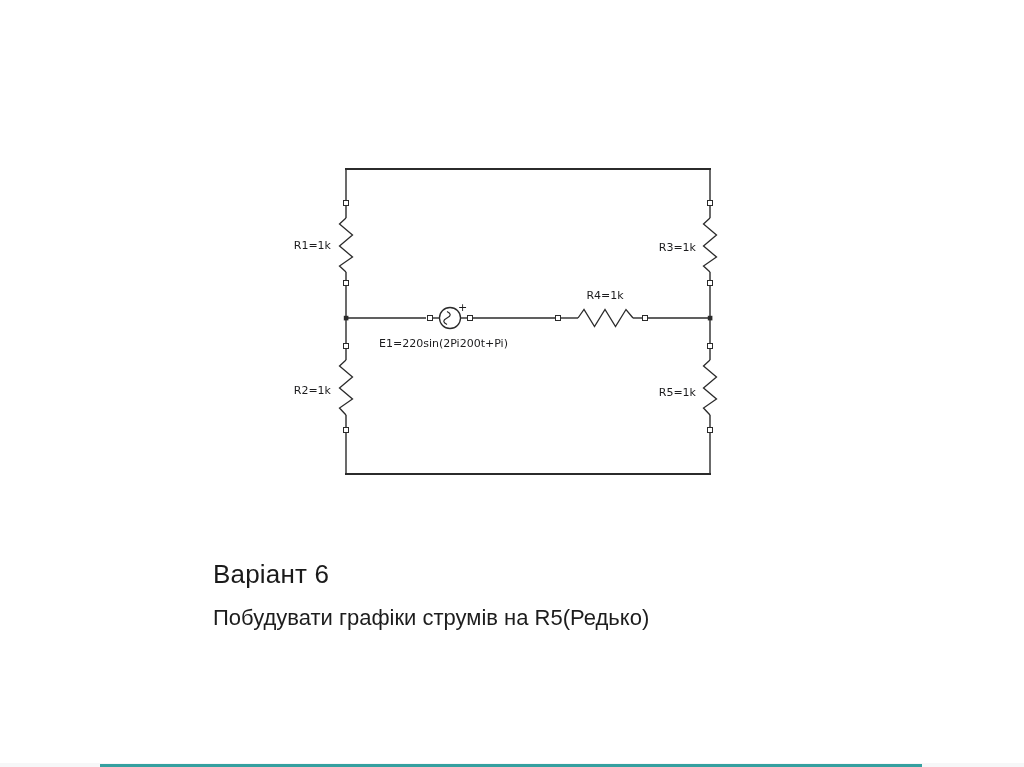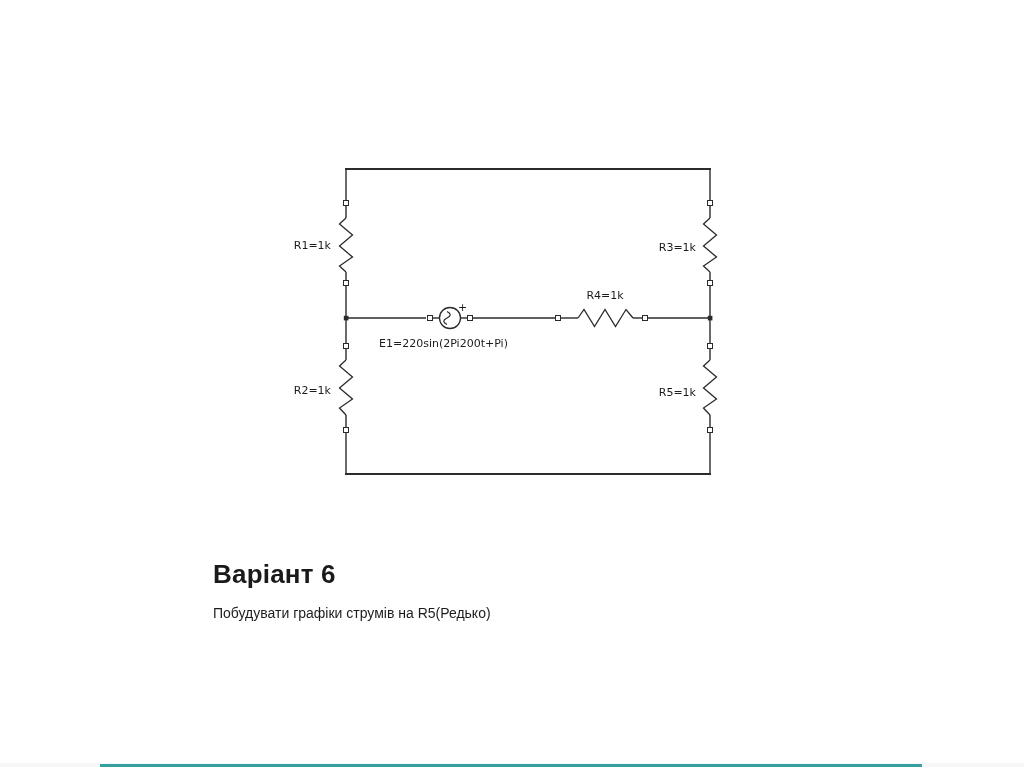--- a/index.html
+++ b/index.html
@@ -8,28 +8,28 @@
     width:1024px;height:767px;
     background:#ffffff;
     overflow:hidden;
     font-family:"Liberation Sans",sans-serif;
   }
   .circuit-svg{position:absolute;left:0;top:0;}
   .slide-title{
     position:absolute;
     left:213px;top:559px;
     font-size:26px;
-    font-weight:bold;
+    font-weight:normal;
     color:#1a1a1a;
     letter-spacing:0.2px;
   }
   .slide-subtitle{
     position:absolute;
     left:213px;top:605px;
-    font-size:14px;
+    font-size:22px;
     color:#1d1d1d;
   }
   .footer-band{
     position:absolute;
     left:0;bottom:0;
     width:1024px;height:4px;
     background:#f6f7f8;
   }
   .progress-bar{
     position:absolute;

